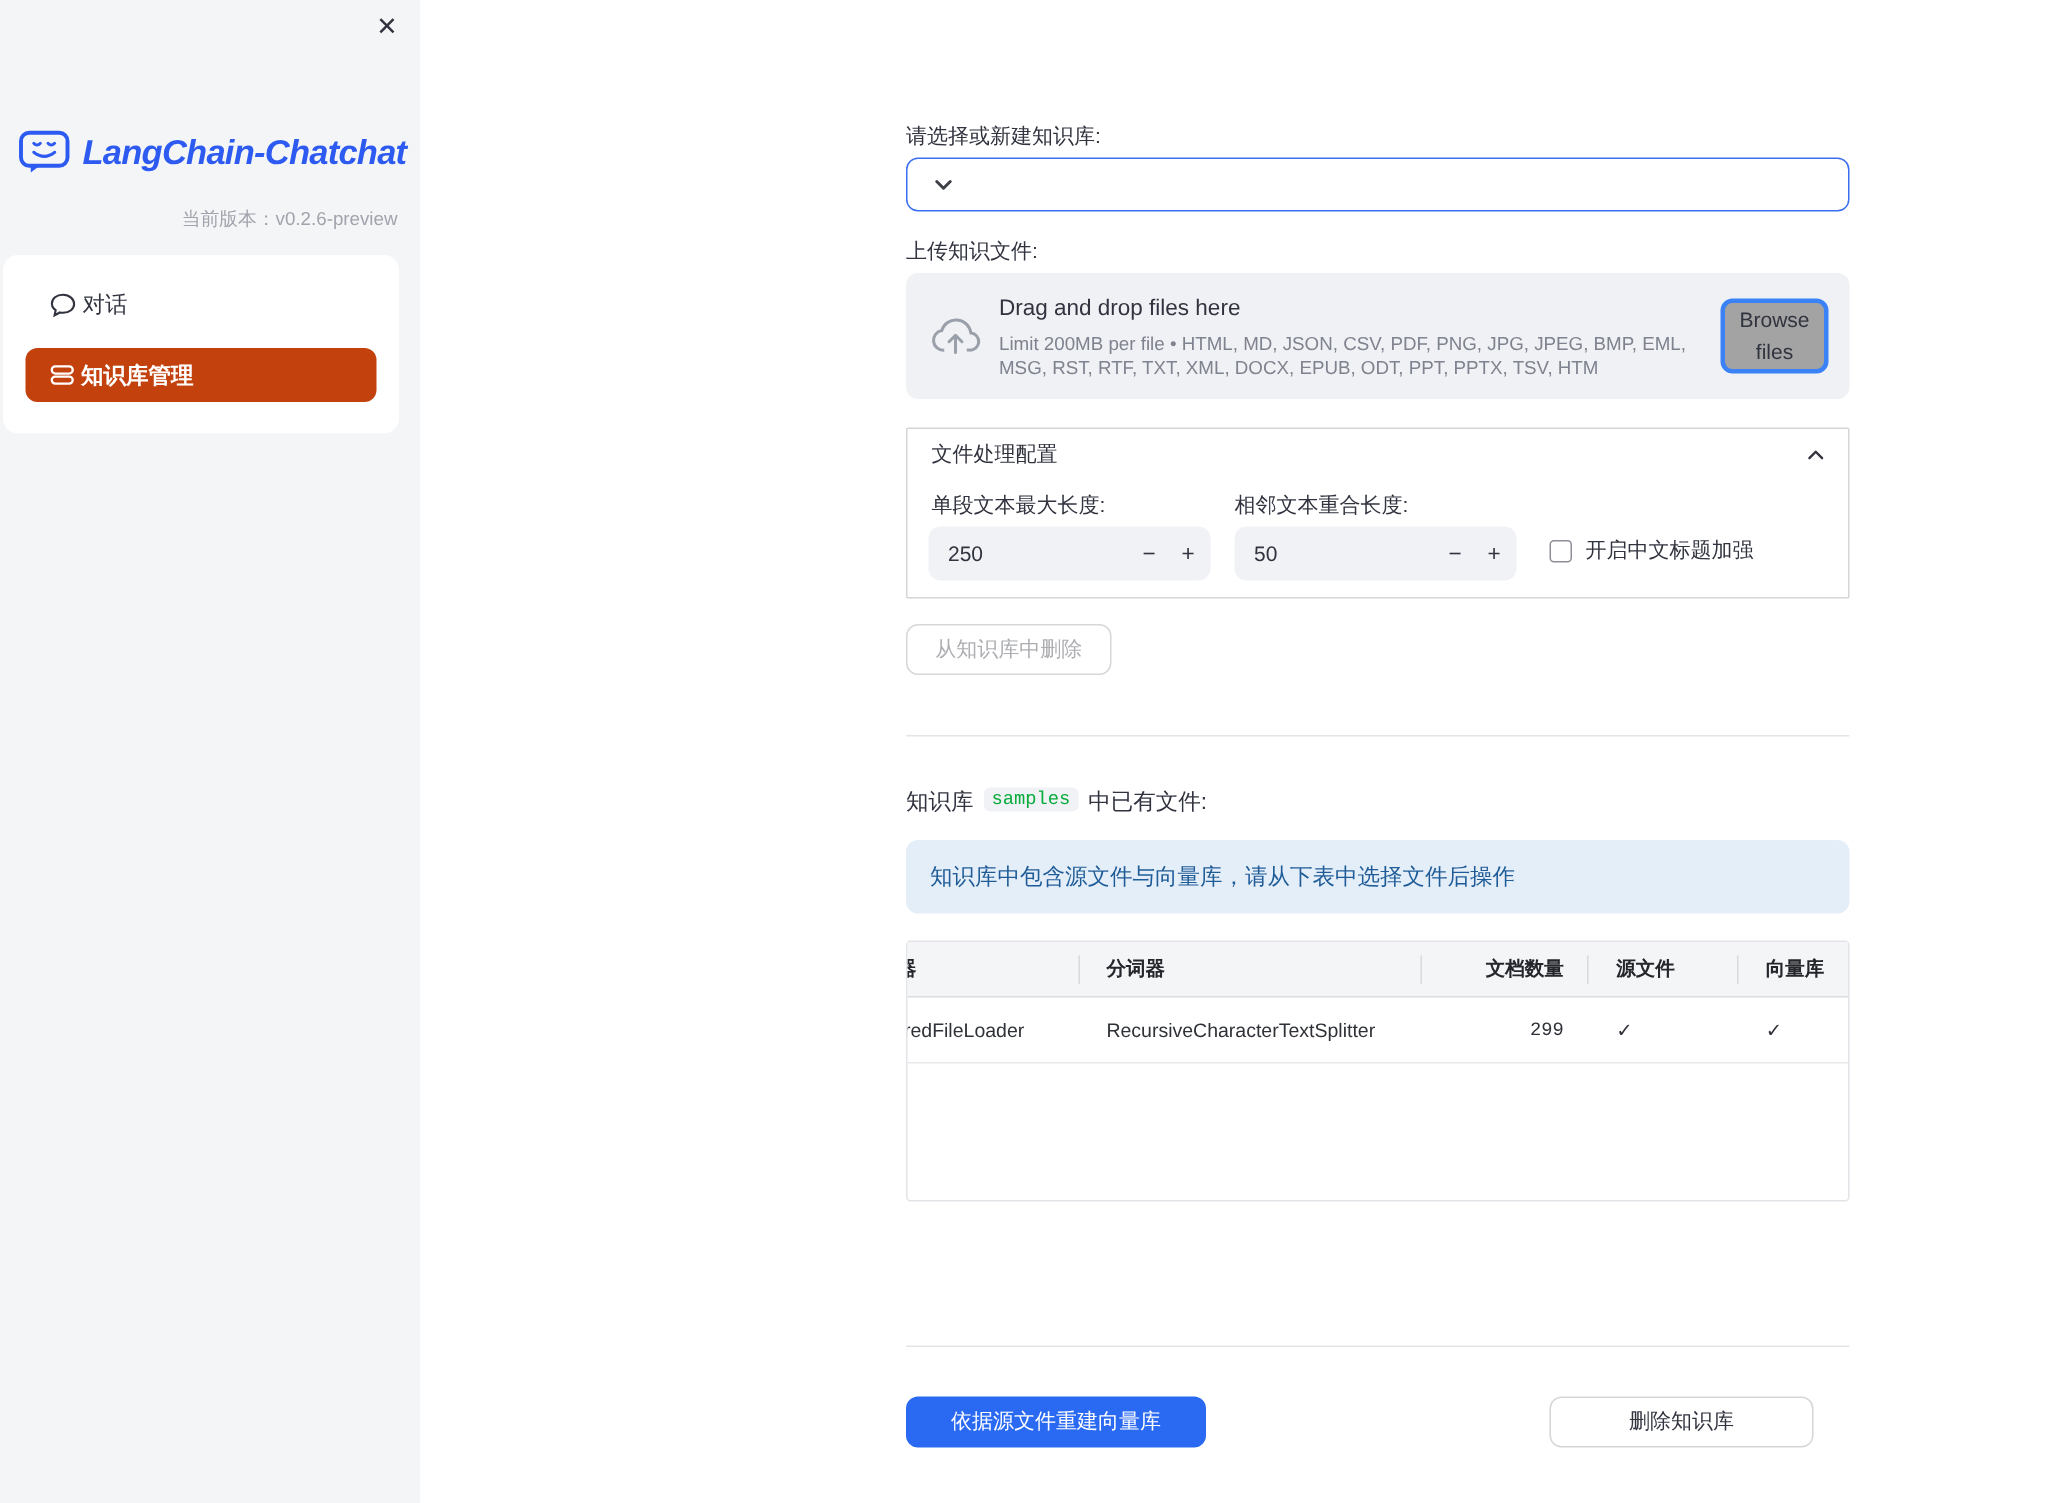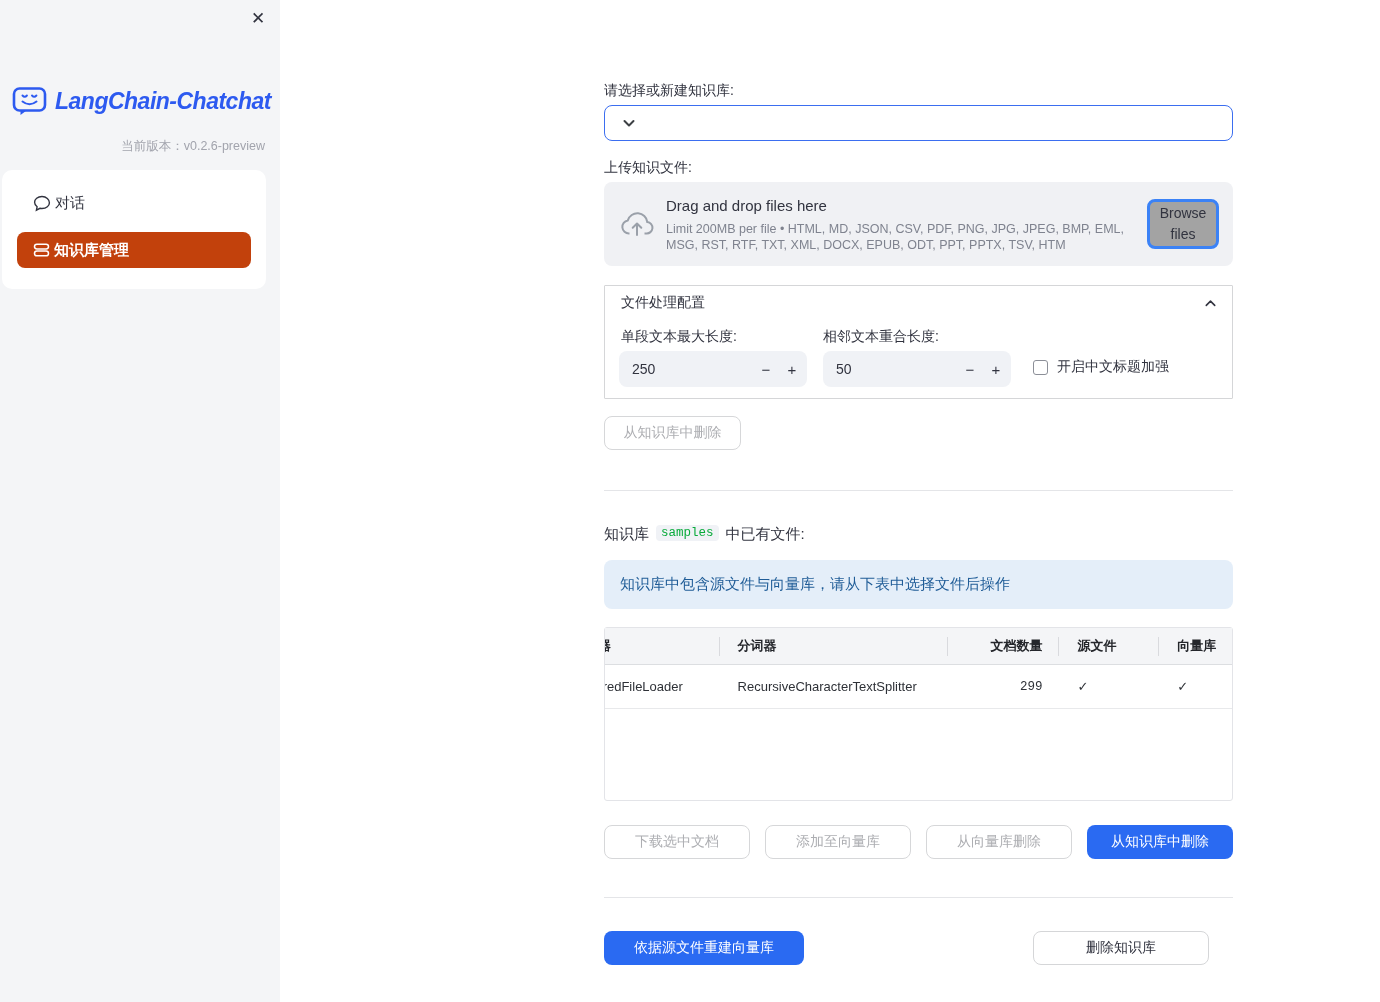--- a/index.html
+++ b/index.html
@@ -215,26 +215,20 @@
       </div>
       <div class="trow">
         <div class="c1"><span class="clip">UnstructuredFileLoader</span></div>
         <div class="c2">RecursiveCharacterTextSplitter</div>
         <div class="c3">299</div>
         <div class="c4">✓</div>
         <div class="c5">✓</div>
       </div>
     </div>
 
-    <div class="action-row">
-      <div class="btn disabled">下载选中文档</div>
-      <div class="btn disabled">添加至向量库</div>
-      <div class="btn disabled">从向量库删除</div>
-      <div class="btn primary">从知识库中删除</div>
-    </div>
 
     <div class="divider" style="top:897px;"></div>
 
     <div class="btn primary rebuild-btn">依据源文件重建向量库</div>
     <div class="btn secondary deletekb-btn">删除知识库</div>
 
   </main>
 </div>
 
 </body></html>

